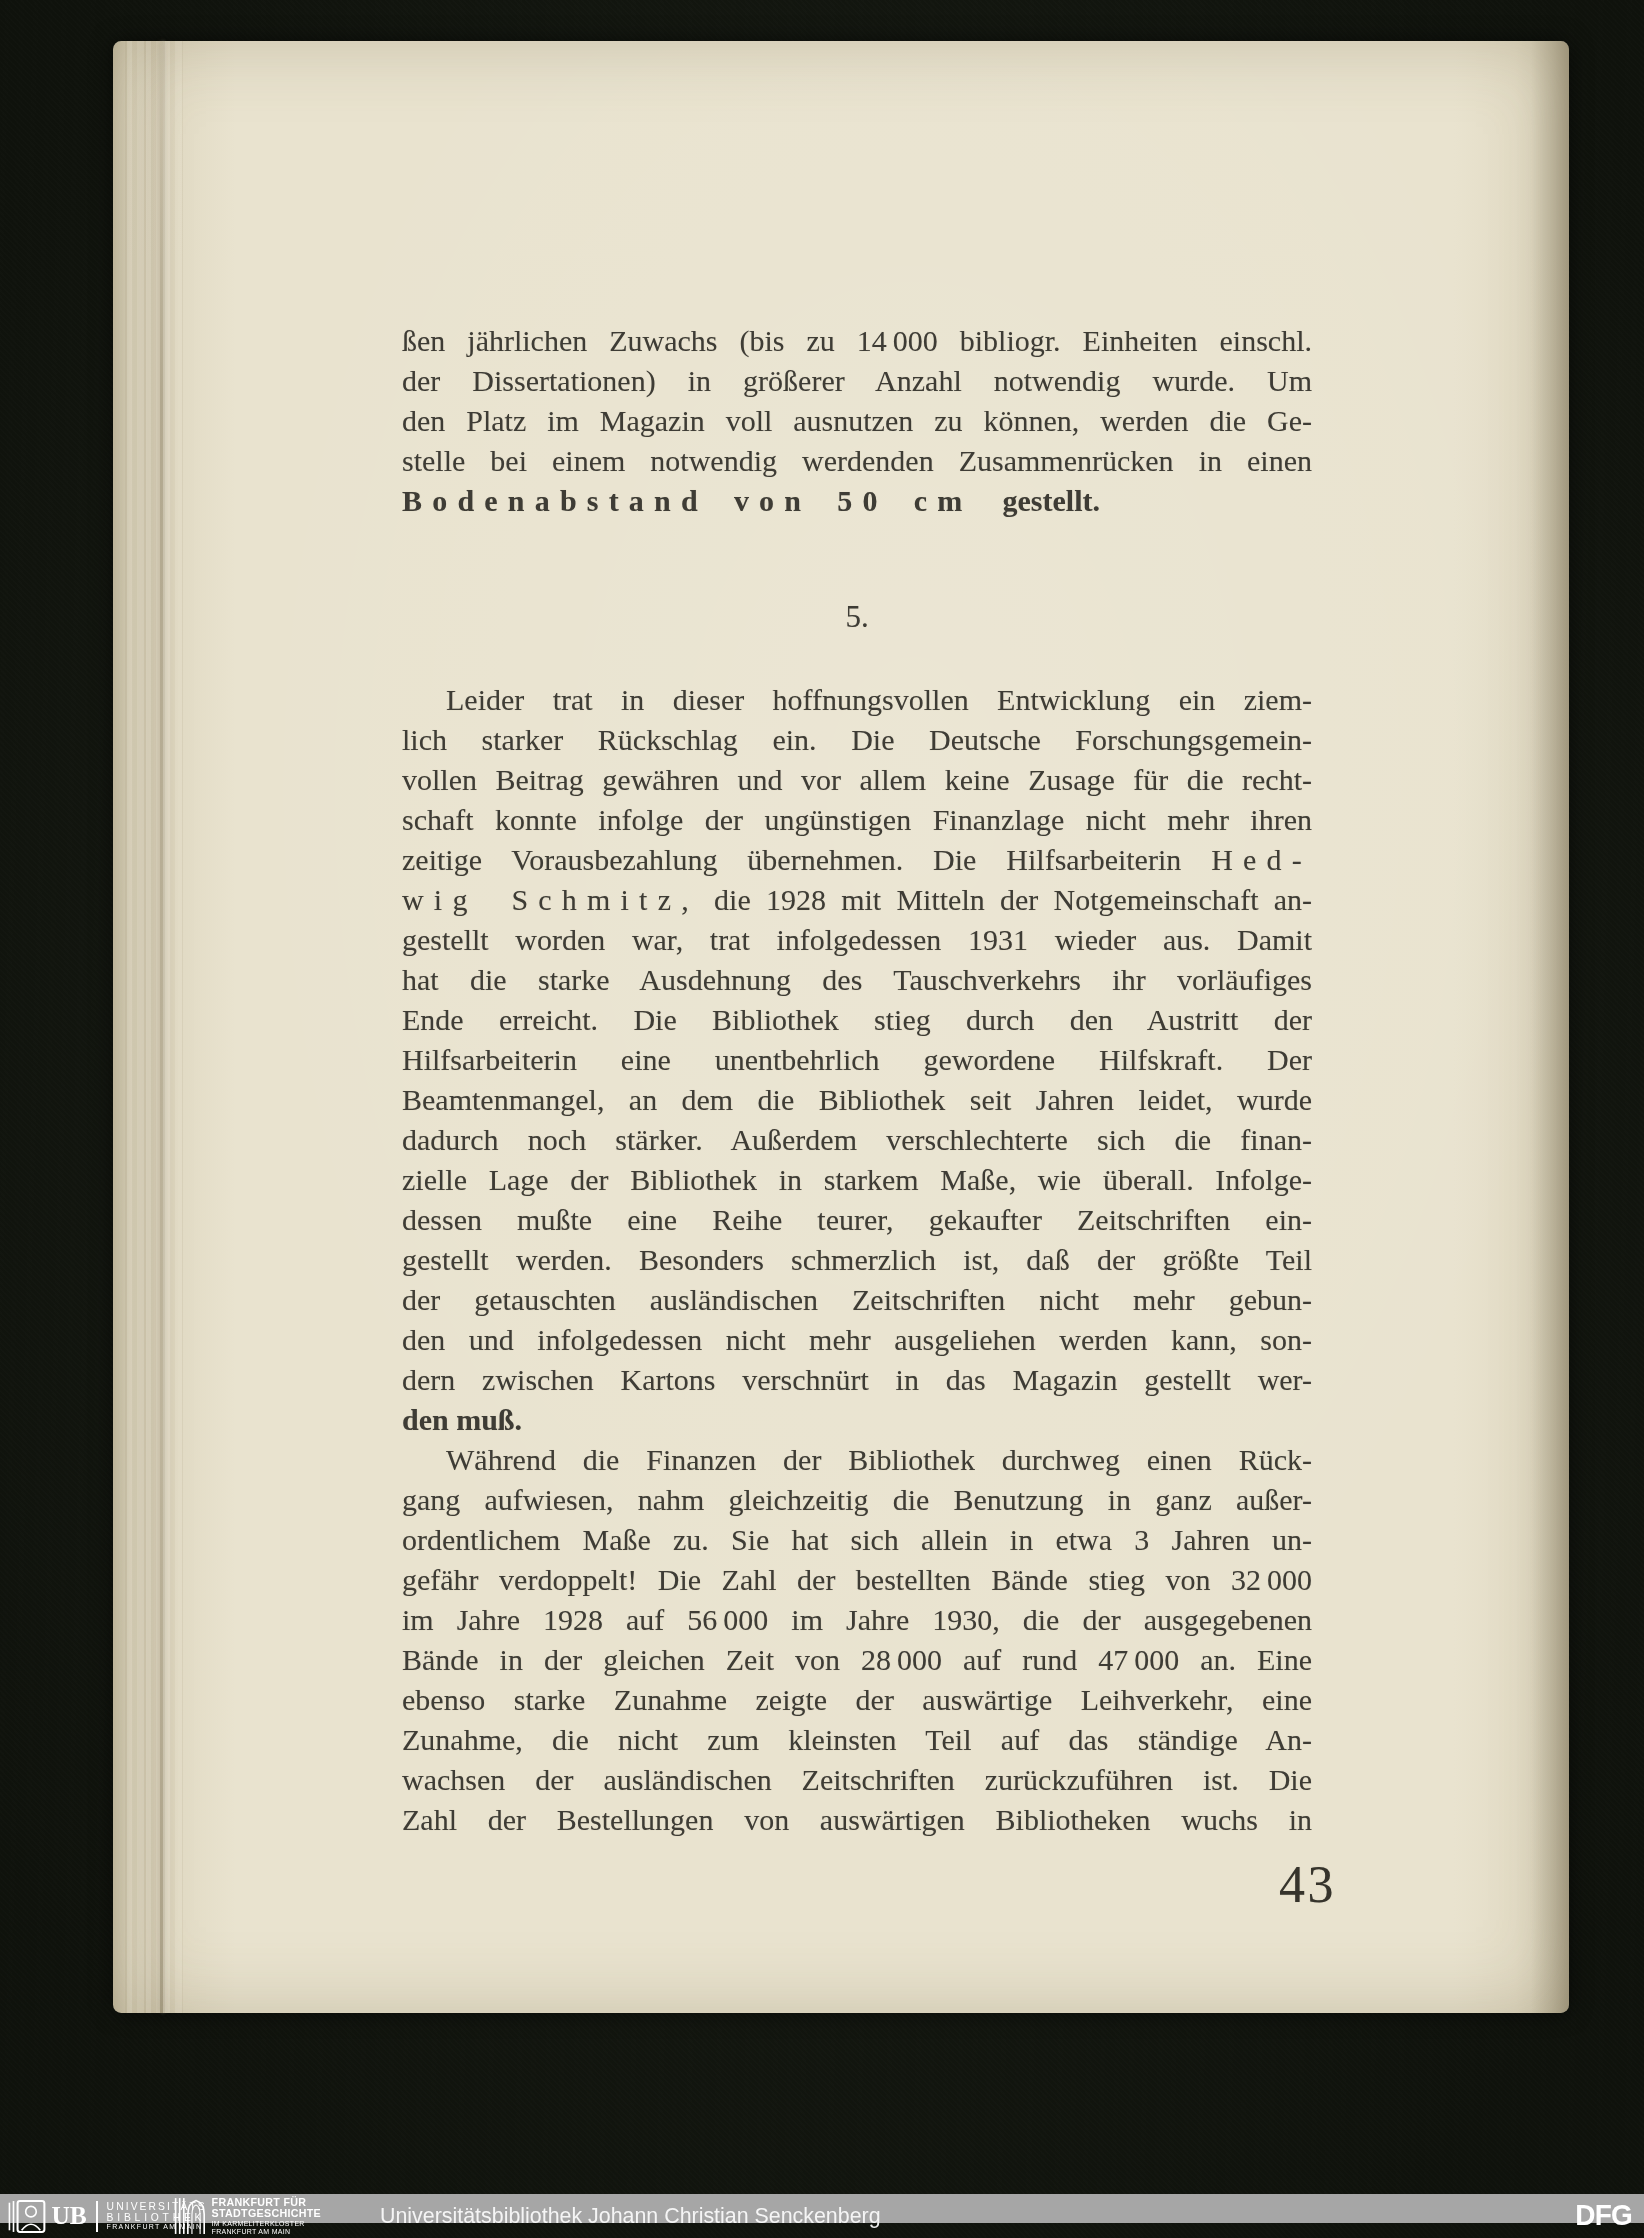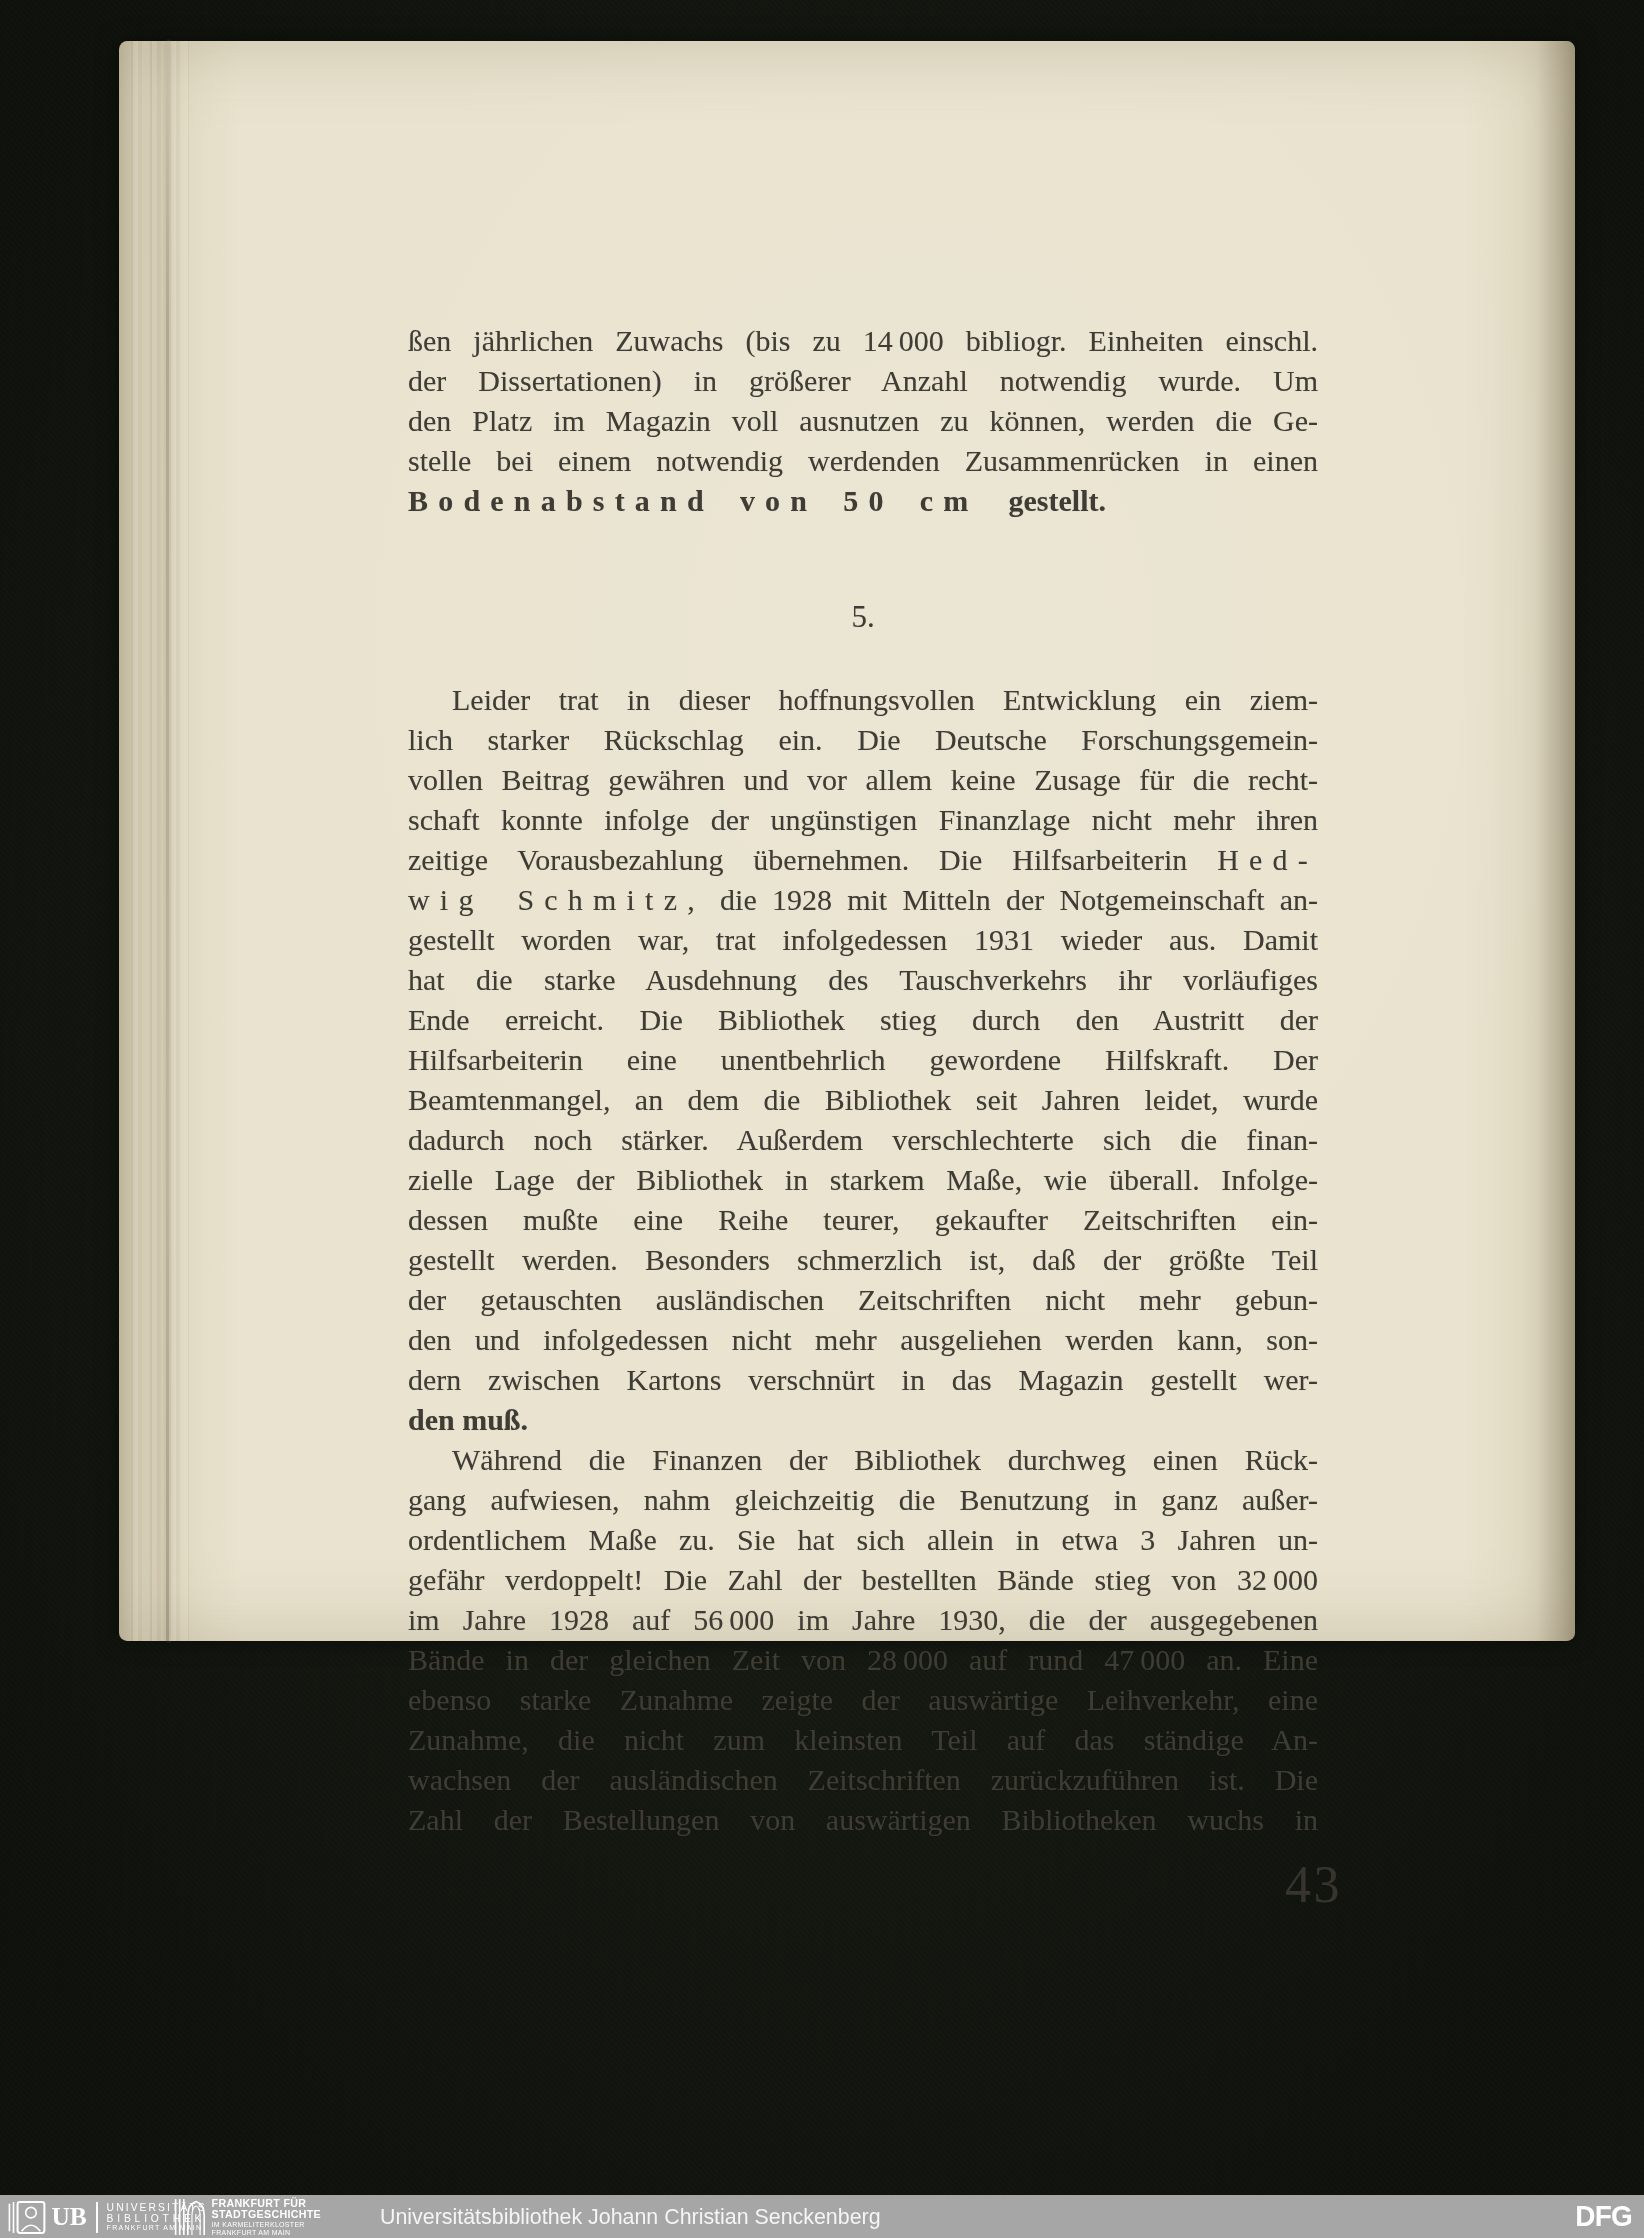--- a/index.html
+++ b/index.html
@@ -9,21 +9,21 @@
     font-family:"Liberation Serif", serif;
   }
   .stage{position:absolute;inset:0;
     background:
       radial-gradient(ellipse at 50% 45%, rgba(255,255,255,.025), rgba(0,0,0,.25) 85%),
       repeating-linear-gradient(47deg, rgba(255,255,255,.012) 0 1.6px, rgba(0,0,0,.02) 1.6px 4.1px),
       #141810;
   }
   
   .book-page{
-    position:absolute;left:119px;top:41px;width:1456px;height:1600px;
+    position:absolute;left:113px;top:41px;width:1456px;height:1972px;
     border-radius:8.2px;
     background:
       radial-gradient(ellipse at 55% 38%, rgba(255,255,255,.10), rgba(255,255,255,0) 62%),
       linear-gradient(90deg,
         #c9c1a9 0px, #ddd6bf 18px, #d5cdb6 39px, #e2dbc5 66px,
         #e9e3cf 123px, #e9e3cf 1341px, #e3dcc6 1402px, #d6cfb8 1438px, #cbc3ac 1456px);
     box-shadow: inset 0 0 78px rgba(112,98,62,.28), 0 0 21.4px rgba(0,0,0,.55);
   }
   .gutter-lines{
     position:absolute;left:11.5px;top:0;width:58px;height:100%;
@@ -60,21 +60,21 @@
     text-align:center;font-size:31px;line-height:40px;margin:76px 0 43px;
     text-shadow:0 0 0.8px rgba(62,60,53,.25);
   }
   .page-number{
     position:absolute;left:1166px;top:1814px;
     font-size:52px;letter-spacing:2.5px;color:#36342c;
     text-shadow:0 0 0.8px rgba(54,52,44,.3);
   }
   
   .footer-bar{
-    position:absolute;left:0;bottom:0;width:1645px;height:44px;
+    position:absolute;left:0;bottom:16px;width:1645px;height:29px;
     background:#a6a6a6;color:#fff;
     font-family:"Liberation Sans", sans-serif;
   }
   .footer-item{position:absolute;top:0;height:44px;display:flex;align-items:center;}
   .ub-group{left:6.6px;gap:5.8px;}
   .ub-abbr{font-family:"Liberation Serif",serif;font-weight:bold;font-size:25.5px;line-height:1;}
   .ub-divider{width:1.6px;height:31px;background:#fff;margin:0 3.3px;}
   .logo-text{display:flex;flex-direction:column;justify-content:center;line-height:1.08;}
   .ub-l1{font-size:10.3px;letter-spacing:2.1px;}
   .ub-l2{font-size:10.3px;letter-spacing:3.8px;}

